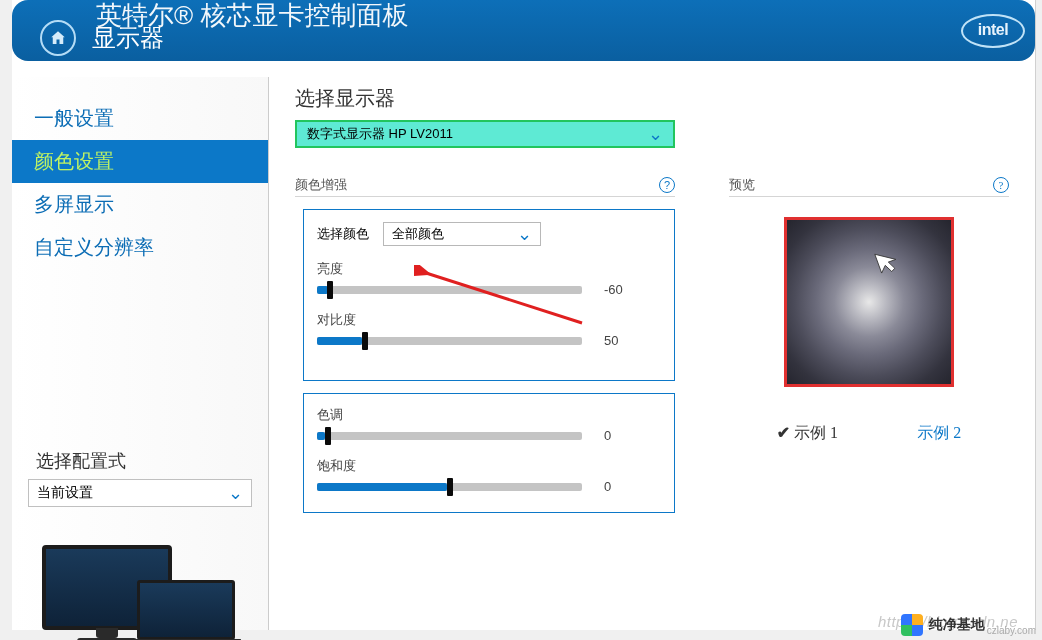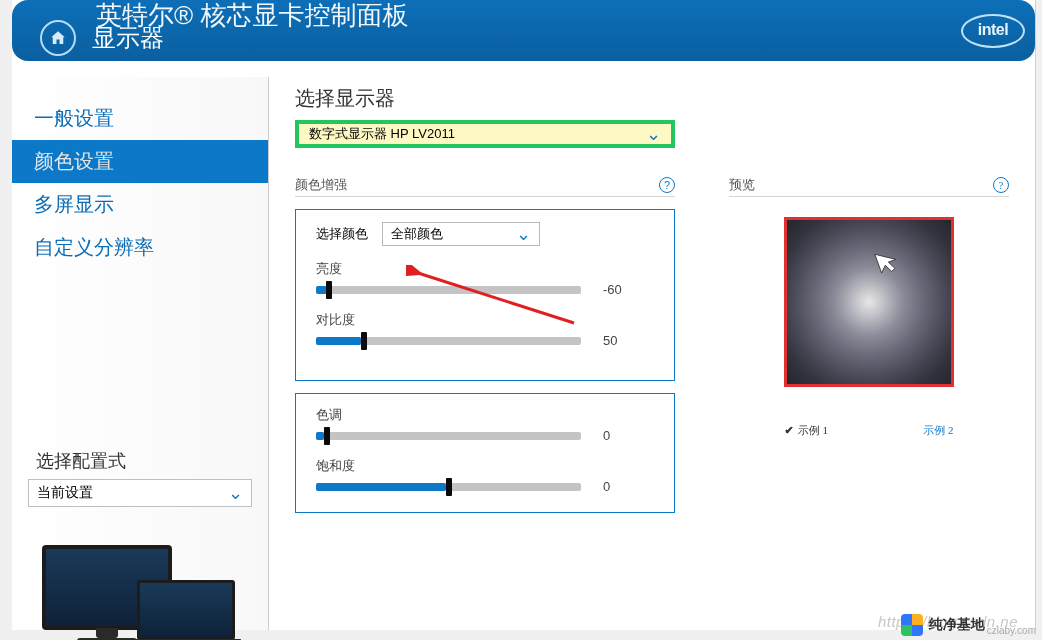--- a/index.html
+++ b/index.html
@@ -96,21 +96,21 @@
       margin-top: 16px;
     }
     .sidebar-item {
       padding: 8px 22px;
       font-size: 20px;
       color: #0c6db5;
       cursor: pointer;
     }
     .sidebar-item.active {
       background: #0c78c8;
-      color: #e5e5e5;
+      color: #bef264;
     }
     .profile-label {
       margin-top: 180px;
       padding: 0 24px 6px;
       font-size: 18px;
       color: #333;
     }
     .profile-select {
       margin: 0 16px;
       border: 1px solid #c0c0c0;
@@ -189,29 +189,29 @@
       position: relative;
     }
     .content h2 {
       font-size: 20px;
       font-weight: 400;
       color: #333;
       margin-bottom: 8px;
     }
     .display-select {
       width: 380px;
-      border: 4px solid #22c55e;
+      border: 2px solid #22c55e;
       height: 28px;
       display: flex;
       align-items: center;
       padding: 0 10px;
       font-size: 13px;
       justify-content: space-between;
       cursor: pointer;
-      background: #fef9c3;
+      background: #5eead4;
       margin-bottom: 28px;
     }
     .section-row {
       display: flex;
       gap: 54px;
     }
     .left-sec { width: 380px; }
     .sec-head {
       display: flex;
       justify-content: space-between;
@@ -229,22 +229,23 @@
       border-radius: 50%;
       color: #0c78c8;
       font-size: 11px;
       display: flex;
       align-items: center;
       justify-content: center;
       cursor: pointer;
     }
     .color-box {
       border: 1.5px solid #0c78c8;
-      padding: 12px 20px 18px;
+      padding: 12px 13px 18px;
       margin-bottom: 12px;
+      margin-left: 8px;
     }
     .color-select-row {
       display: flex;
       align-items: center;
       font-size: 13px;
       gap: 14px;
       margin-bottom: 14px;
     }
     .color-select {
       border: 1px solid #b8b8b8;
@@ -321,21 +322,21 @@
       top: 28px;
       right: 50px;
       font-size: 22px;
       color: #fff;
       transform: rotate(-20deg);
     }
     .sample-row {
       display: flex;
       justify-content: space-around;
       align-items: center;
-      font-size: 11px;
+      font-size: 16px;
       padding: 0 8px;
     }
     .sample-row .sel { color: #333; }
     .sample-row .sel::before {
       content: '✔';
       margin-right: 4px;
       font-weight: bold;
     }
     .sample-row .alt { color: #0c78c8; cursor: pointer; }
     .arrow {

